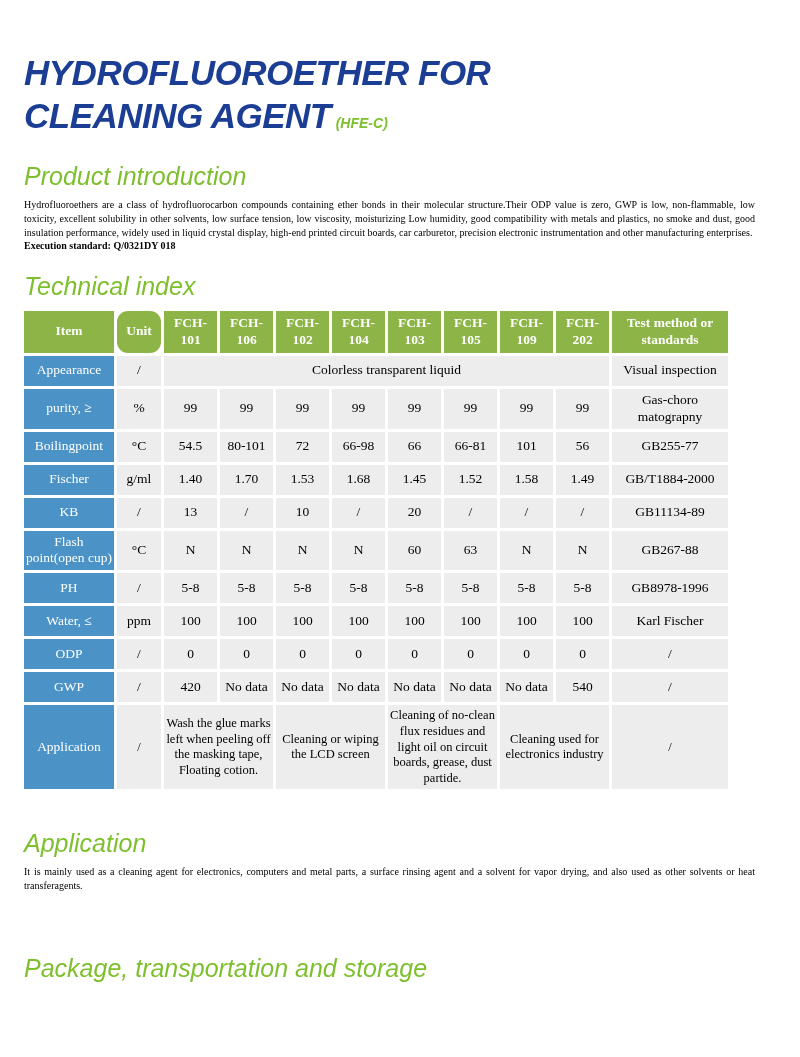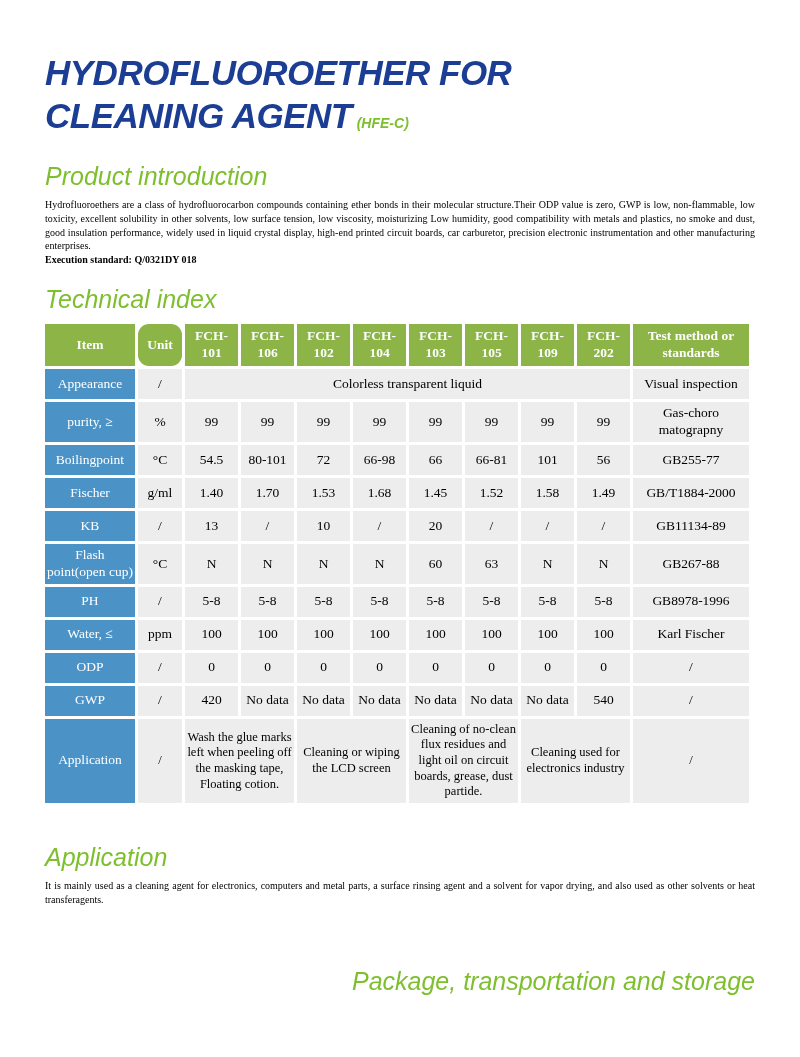--- a/index.html
+++ b/index.html
@@ -1,21 +1,21 @@
 <!DOCTYPE html>
 <html style="--title-blue: #1b3e94; --heading-green: #7dbf2d; --table-header-green: #8cb447; --item-blue: #4b93c6; --cell-gray: #ededed;"><head>
 <meta charset="utf-8">
 <style>
   html,body{margin:0;padding:0;background:#ffffff;}
   body{
     width:800px;height:1057px;overflow:hidden;
     font-family:"Liberation Serif",serif;color:#000;
     -webkit-font-smoothing:antialiased;
   }
-  .page{padding:52px 45px 0 45px;box-sizing:border-box;}
+  .page{padding:52px 45px 0 24px;box-sizing:border-box;}
 
   
   .title{
     font-family:"Liberation Sans",sans-serif;
     font-weight:bold;font-style:italic;
     font-size:35px;line-height:1.22;letter-spacing:-0.5px;
     color:var(--title-blue,#1b3e94);
     margin:0 0 24px 0;
   }
   .title .suffix{
@@ -35,21 +35,21 @@
 
   .body-text{
     font-size:10px;line-height:1.36;text-align:justify;
     margin:0;
   }
   .body-text.no-justify{text-align:left;font-weight:bold;}
 
   section.intro{margin-bottom:18px;}
   section.technical{margin-bottom:0;}
   section.application{margin-top:36px;}
-  section.package{margin-top:60px;text-align:right;}
+  section.package{margin-top:60px;}
 
   
   table.tech{
     width:710px;table-layout:fixed;
     border-collapse:separate;border-spacing:3px;
     margin-left:-3px;
   }
   table.tech th,table.tech td{
     vertical-align:middle;text-align:center;
     padding:3px 2px;font-size:13.5px;line-height:1.25;

